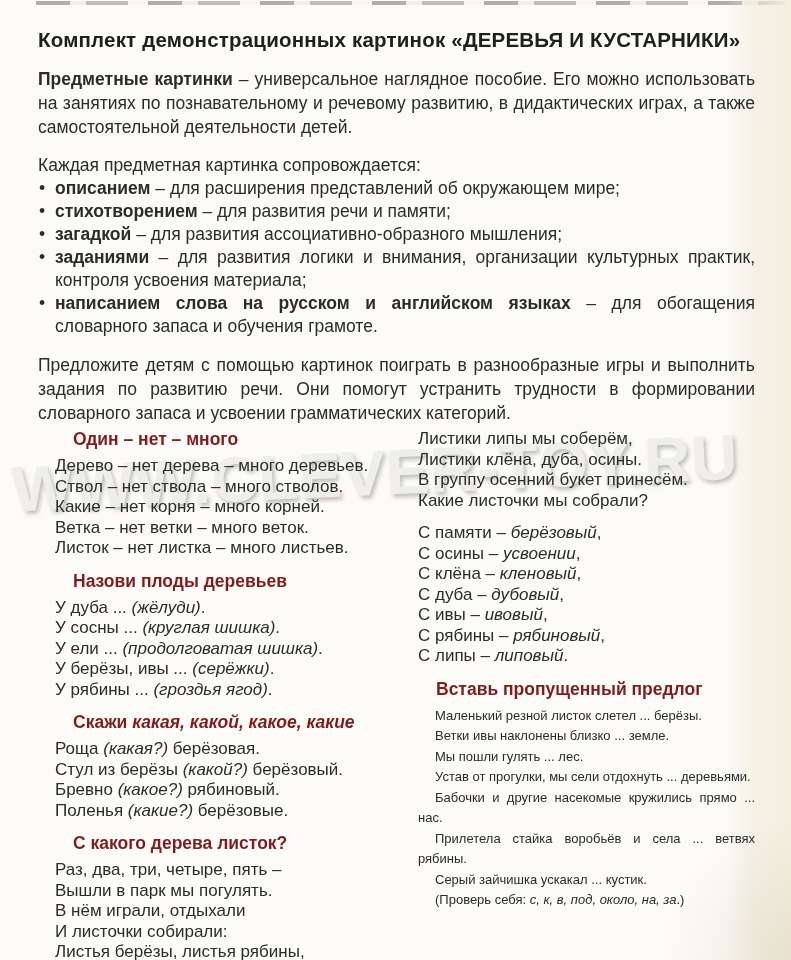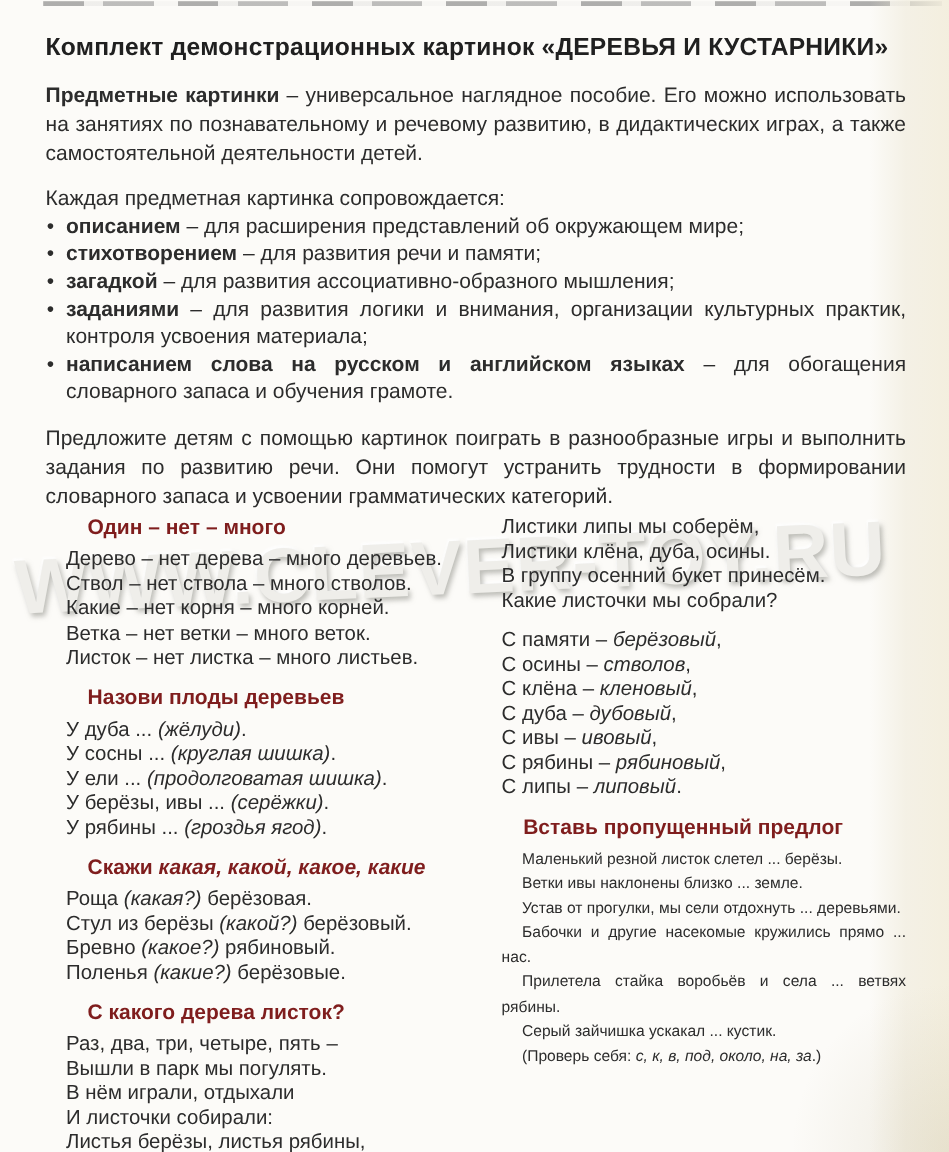--- a/index.html
+++ b/index.html
@@ -107,31 +107,32 @@
       <div class="col-right">
         <div>
             <div class="section">
               <div class="line"><span class="seg-n">Листики липы мы соберём,</span></div>
               <div class="line"><span class="seg-n">Листики клёна, дуба, осины.</span></div>
               <div class="line"><span class="seg-n">В группу осенний букет принесём.</span></div>
               <div class="line"><span class="seg-n">Какие листочки мы собрали?</span></div>
             </div>
             <div class="section">
               <div class="line"><span class="seg-n">С памяти – </span><span class="seg-i">берёзовый</span><span class="seg-n">,</span></div>
-              <div class="line"><span class="seg-n">С осины – </span><span class="seg-i">стволов</span><span class="seg-n">,</span></div>
+              <div class="line"><span class="seg-n">С осины – </span><span class="seg-i">усвоении</span><span class="seg-n">,</span></div>
               <div class="line"><span class="seg-n">С клёна – </span><span class="seg-i">кленовый</span><span class="seg-n">,</span></div>
               <div class="line"><span class="seg-n">С дуба – </span><span class="seg-i">дубовый</span><span class="seg-n">,</span></div>
               <div class="line"><span class="seg-n">С ивы – </span><span class="seg-i">ивовый</span><span class="seg-n">,</span></div>
               <div class="line"><span class="seg-n">С рябины – </span><span class="seg-i">рябиновый</span><span class="seg-n">,</span></div>
               <div class="line"><span class="seg-n">С липы – </span><span class="seg-i">липовый</span><span class="seg-n">.</span></div>
             </div>
             <div class="section">
               <div class="col-heading"><span class="seg-b">Вставь пропущенный предлог</span></div>
               <div class="para-line"><span class="seg-n">Маленький резной листок слетел ... берёзы.</span></div>
               <div class="para-line"><span class="seg-n">Ветки ивы наклонены близко ... земле.</span></div>
+              <div class="para-line"><span class="seg-n">Мы пошли гулять ... лес.</span></div>
               <div class="para-line"><span class="seg-n">Устав от прогулки, мы сели отдохнуть ... деревьями.</span></div>
               <div class="para-line"><span class="seg-n">Бабочки и другие насекомые кружились прямо ... нас.</span></div>
               <div class="para-line"><span class="seg-n">Прилетела стайка воробьёв и села ... вет­вях рябины.</span></div>
               <div class="para-line"><span class="seg-n">Серый зайчишка ускакал ... кустик.</span></div>
               <div class="para-line"><span class="seg-n">(Проверь себя: </span><span class="seg-i">с, к, в, под, около, на, за</span><span class="seg-n">.)</span></div>
             </div>
           </div>
 
       </div>
     </div>

